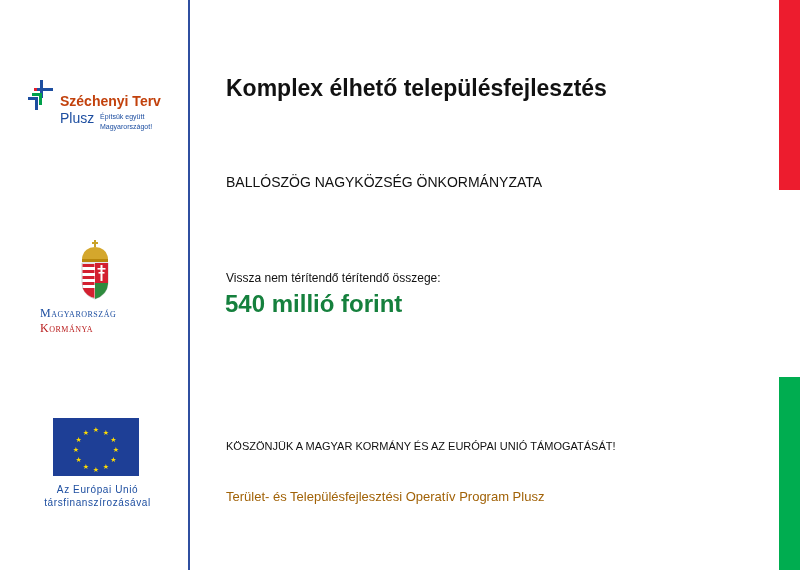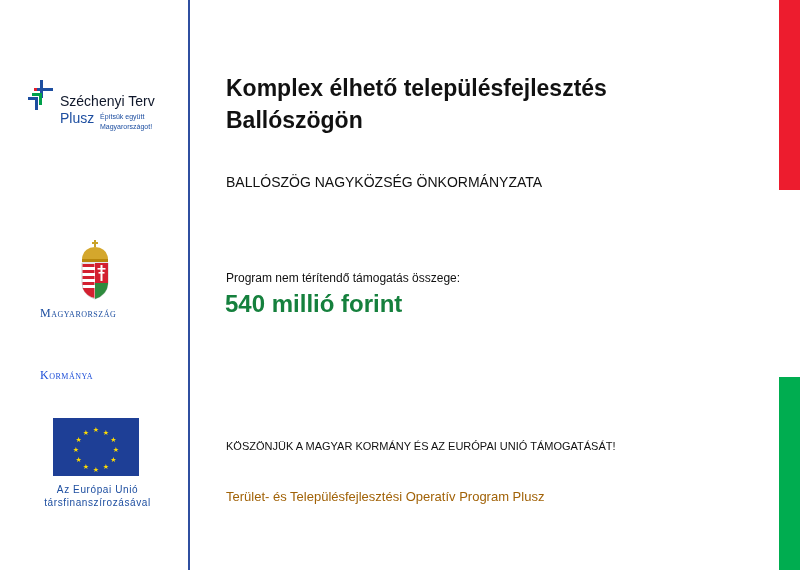--- a/index.html
+++ b/index.html
@@ -3,28 +3,28 @@
 <meta charset="utf-8">
 <style>
   html, body { margin:0; padding:0; }
   body { width:800px; height:570px; position:relative; background:#ffffff; overflow:hidden; font-family:"Liberation Sans", sans-serif; color:#111; }
   .divider { position:absolute; left:188px; top:0; width:2px; height:570px; background:#2f4fa0; }
   .bar-red { position:absolute; left:779px; top:0; width:21px; height:190px; }
   .bar-green { position:absolute; left:779px; top:377px; width:21px; height:193px; }
 
   .szt { position:absolute; left:24px; top:80px; width:150px; height:60px; }
   .szt-mark { position:absolute; left:0; top:0; width:36px; height:36px; }
-  .szt-name1 { position:absolute; left:36px; top:13px; font-weight:normal; font-size:14px; color:#0f172a; white-space:nowrap; }
+  .szt-name1 { position:absolute; left:36px; top:13px; font-weight:bold; font-size:14px; color:#c2410c; white-space:nowrap; }
   .szt-name2 { position:absolute; left:36px; top:30px; font-weight:normal; font-size:14px; color:#1d4ea0; }
   .szt-tag { position:absolute; left:76px; top:32px; font-size:7px; line-height:10px; color:#1d4ea0; white-space:nowrap; }
 
   .gov { position:absolute; left:40px; top:240px; width:110px; text-align:left; }
   .gov-crest { display:block; margin:0 auto; }
   .gov-l1 { font-family:"Liberation Serif", serif; font-size:12px; color:#1d4ea0; letter-spacing:0.5px; margin-top:6px; }
-  .gov-l2 { font-family:"Liberation Serif", serif; font-size:12px; color:#1d4ed8; letter-spacing:0.5px;margin-top:47px; }
+  .gov-l2 { font-family:"Liberation Serif", serif; font-size:12px; color:#b91c1c; letter-spacing:0.5px; }
 
   .eu { position:absolute; left:30px; top:418px; width:135px; text-align:center; }
   .eu-flag { display:block; margin:0 0 0 23px; }
   .eu-l1, .eu-l2 { font-size:10px; color:#1d4ea0; letter-spacing:0.6px; line-height:13px; }
   .eu-l1 { margin-top:7px; }
 
   .title { position:absolute; left:226px; top:72px; font-size:23px; font-weight:bold; line-height:32px; color:#111; width:540px; }
   .org { position:absolute; left:226px; top:174px; font-size:14px; color:#111; }
   .grant-label { position:absolute; left:226px; top:271px; font-size:12px; color:#111; }
   .grant-amount { position:absolute; left:225px; top:290px; font-size:24px; font-weight:bold; color:#15803d; }
@@ -94,19 +94,18 @@
       <text x="25.7" y="24">★</text>
       <text x="33" y="16.7">★</text>
     </g>
   </svg>
   <div class="eu-l1">Az Európai Unió</div>
   <div class="eu-l2">társfinanszírozásával</div>
 </div>
 
 <div class="title">
   <div>Komplex élhető településfejlesztés</div>
-  <div>Ballószögön</div>
 </div>
 <div class="org">BALLÓSZÖG NAGYKÖZSÉG ÖNKORMÁNYZATA</div>
-<div class="grant-label">Program nem térítendő támogatás összege:</div>
+<div class="grant-label">Vissza nem térítendő térítendő összege:</div>
 <div class="grant-amount">540 millió forint</div>
 <div class="thanks">KÖSZÖNJÜK A MAGYAR KORMÁNY ÉS AZ EURÓPAI UNIÓ TÁMOGATÁSÁT!</div>
 <div class="program">Terület- és Településfejlesztési Operatív Program Plusz</div>
 
 </body></html>

